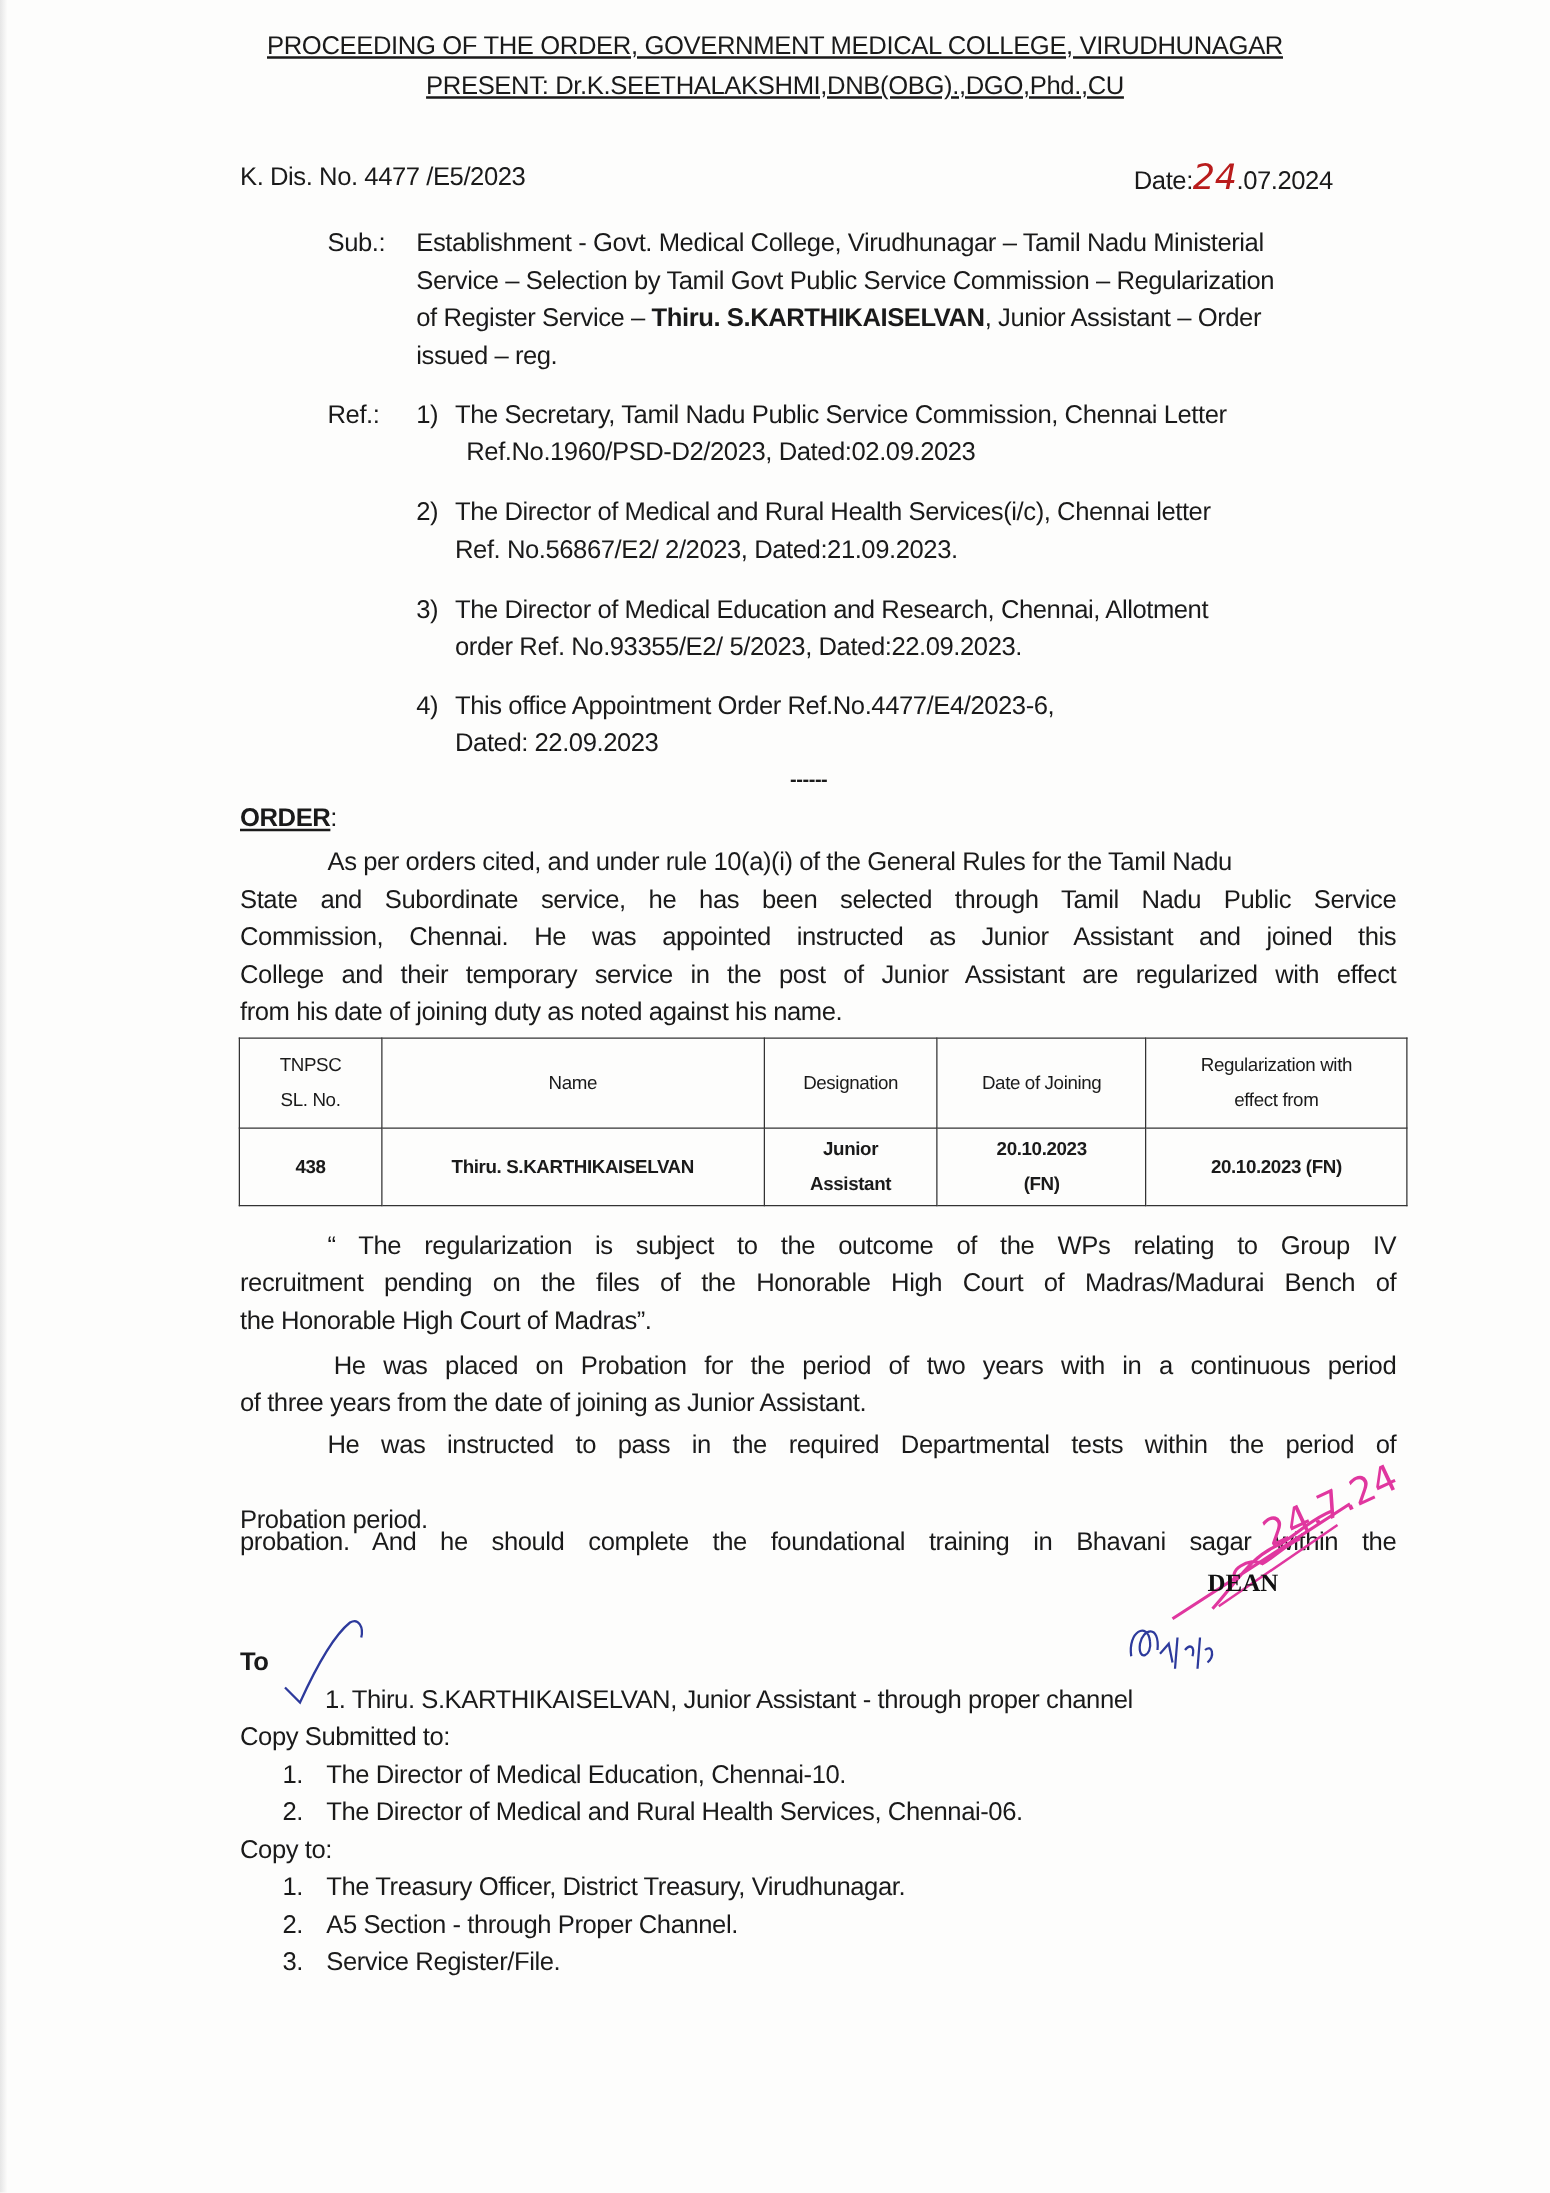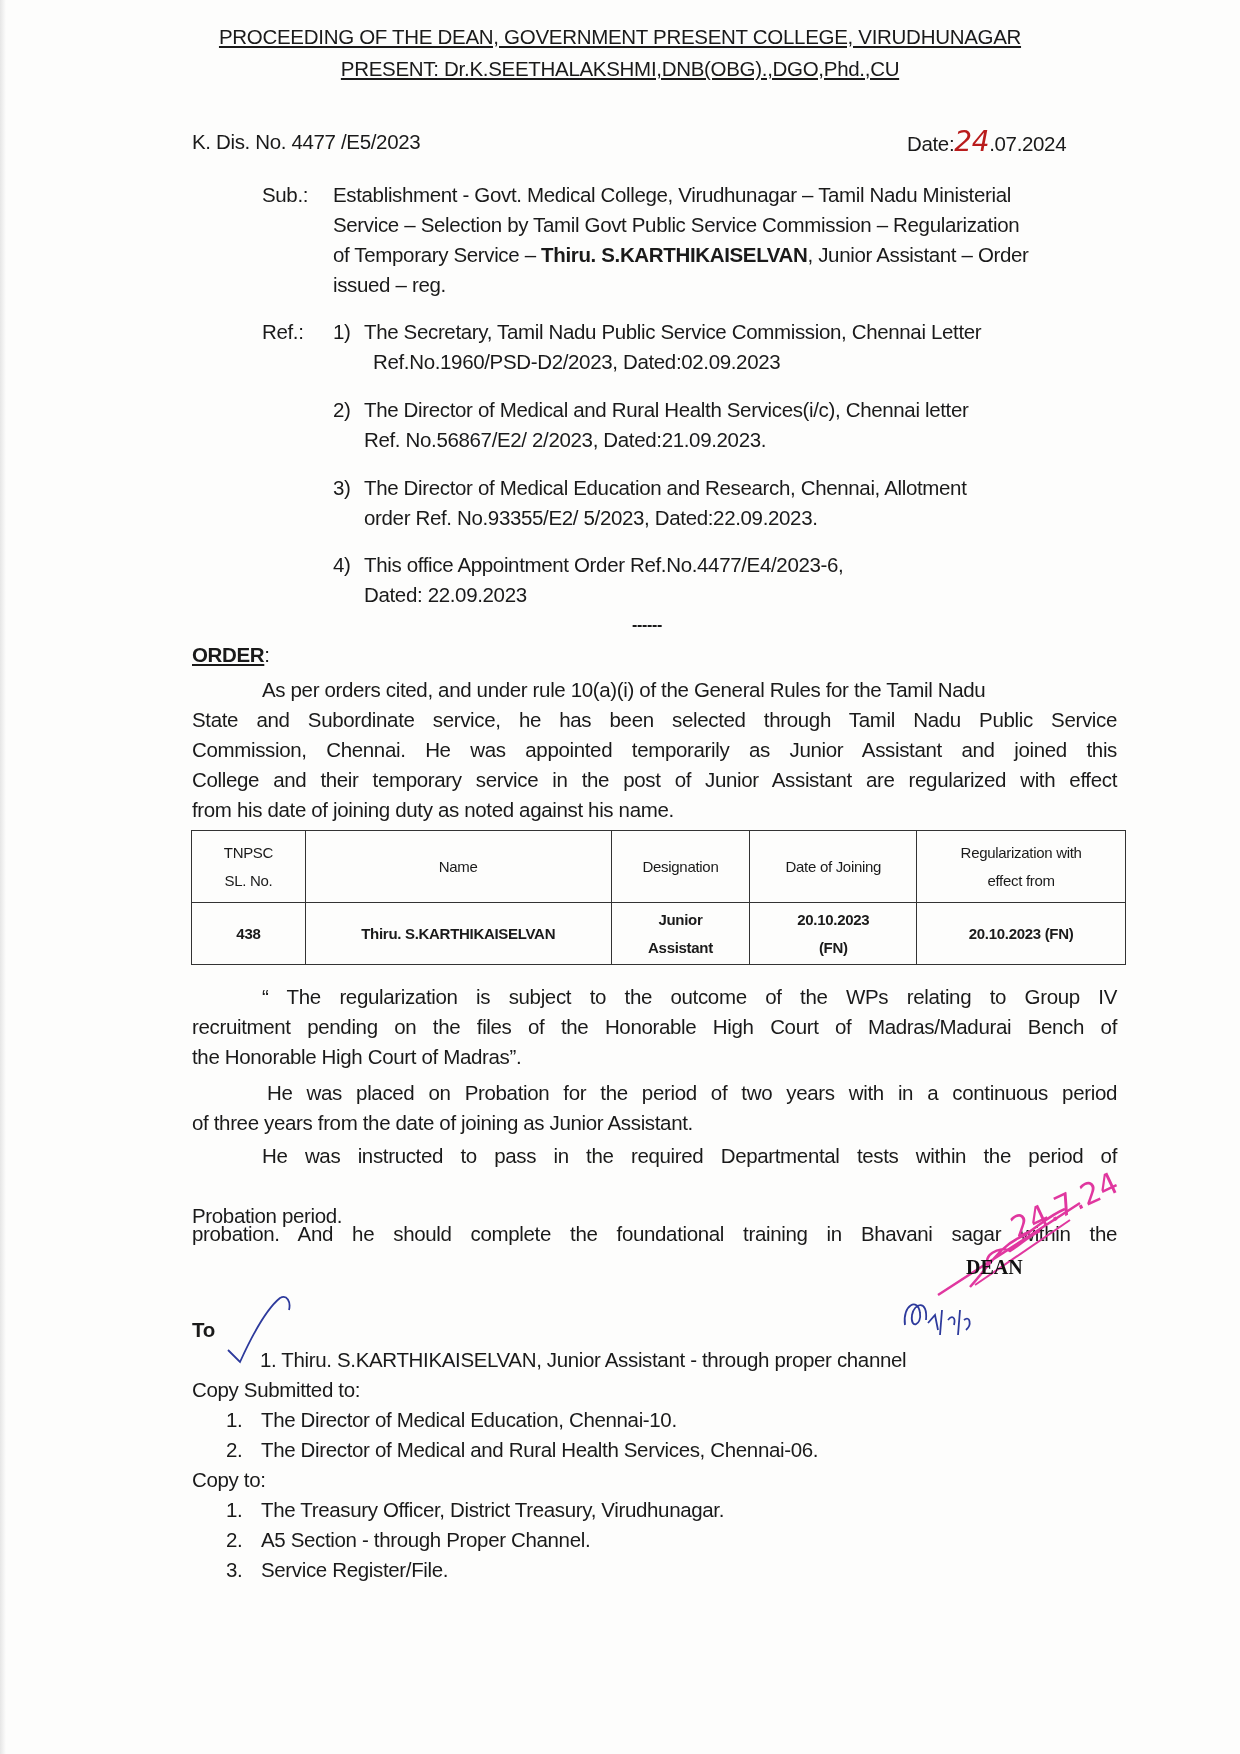--- a/index.html
+++ b/index.html
@@ -18,33 +18,33 @@
   table.reg th, table.reg td { border: 1.5px solid #333; text-align: center; vertical-align: middle; padding: 2px 4px; line-height: 28px; font-weight: normal; letter-spacing: -0.3px; }
   table.reg td { font-weight: bold; }
   .bold { font-weight: bold; }
   .sig-svg { position: absolute; }
 </style>
 </head>
 <body>
 
 <div class="page-edge"></div>
 
-<div class="abs hdr" style="top:25px;">PROCEEDING OF THE DEAN, GOVERNMENT PRESENT COLLEGE,  VIRUDHUNAGAR</div>
+<div class="abs hdr" style="top:25px;">PROCEEDING OF THE ORDER, GOVERNMENT MEDICAL COLLEGE,  VIRUDHUNAGAR</div>
 <div class="abs hdr" style="top:57px;">PRESENT: Dr.K.SEETHALAKSHMI,DNB(OBG).,DGO,Phd.,CU</div>
 
 <div class="abs t" style="left:192px; top:127px;">K. Dis. No. 4477 /E5/2023</div>
 <div class="abs t" style="left:907px; top:127px;">
   <span>Date:</span><span class="hand-blue">24</span><span>.07.2024</span>
 </div>
 
 <div class="abs t" style="left:262px; top:180px;">Sub.:</div>
 <div class="abs t" style="left:333px; top:180px;">Establishment - Govt. Medical College, Virudhunagar – Tamil Nadu Ministerial</div>
 <div class="abs t" style="left:333px; top:210px;">Service – Selection by Tamil Govt Public Service Commission – Regularization</div>
 <div class="abs t" style="left:333px; top:240px;">
-  <span>of Temporary Service – </span><span class="bold">Thiru. S.KARTHIKAISELVAN</span><span>, Junior Assistant – Order</span>
+  <span>of Register Service – </span><span class="bold">Thiru. S.KARTHIKAISELVAN</span><span>, Junior Assistant – Order</span>
 </div>
 <div class="abs t" style="left:333px; top:270px;">issued – reg.</div>
 
 <div class="abs t" style="left:262px; top:317px;">Ref.:</div>
 
 <div class="abs t" style="left:333px; top:317px;">1)</div>
 <div class="abs t" style="left:364px; top:317px;">The Secretary, Tamil Nadu Public Service Commission, Chennai  Letter</div>
 <div class="abs t" style="left:373px; top:347px;">Ref.No.1960/PSD-D2/2023, Dated:02.09.2023</div>
 
 <div class="abs t" style="left:333px; top:395px;">2)</div>
@@ -60,21 +60,21 @@
 <div class="abs t" style="left:364px; top:580px;">Dated: 22.09.2023</div>
 
 <div class="abs t bold" style="left:632px; top:610px; font-size:16px;">------</div>
 
 <div class="abs t bold" style="left:192px; top:640px;">
   <span style="text-decoration:underline;">ORDER</span><span style="font-weight:normal;">:</span>
 </div>
 
 <div class="abs t" style="left:262px; top:675px;">As per orders cited, and under rule 10(a)(i)  of the General Rules for the Tamil Nadu</div>
 <div class="abs t just" style="left:192px; top:705px; width:925px; text-align-last:justify;">State and Subordinate service, he has been selected through Tamil Nadu Public Service</div>
-<div class="abs t just" style="left:192px; top:735px; width:925px; text-align-last:justify;">Commission, Chennai. He was appointed temporarily as Junior Assistant and joined this</div>
+<div class="abs t just" style="left:192px; top:735px; width:925px; text-align-last:justify;">Commission, Chennai. He was appointed instructed as Junior Assistant and joined this</div>
 <div class="abs t just" style="left:192px; top:765px; width:925px; text-align-last:justify;">College and their temporary service in the post of Junior Assistant are regularized with effect</div>
 <div class="abs t" style="left:192px; top:795px;">from his date of joining duty as noted against his name.</div>
 
 <table class="reg">
   <colgroup>
     <col style="width:114px">
       <col style="width:306px">
       <col style="width:139px">
       <col style="width:167px">
       <col style="width:209px">

